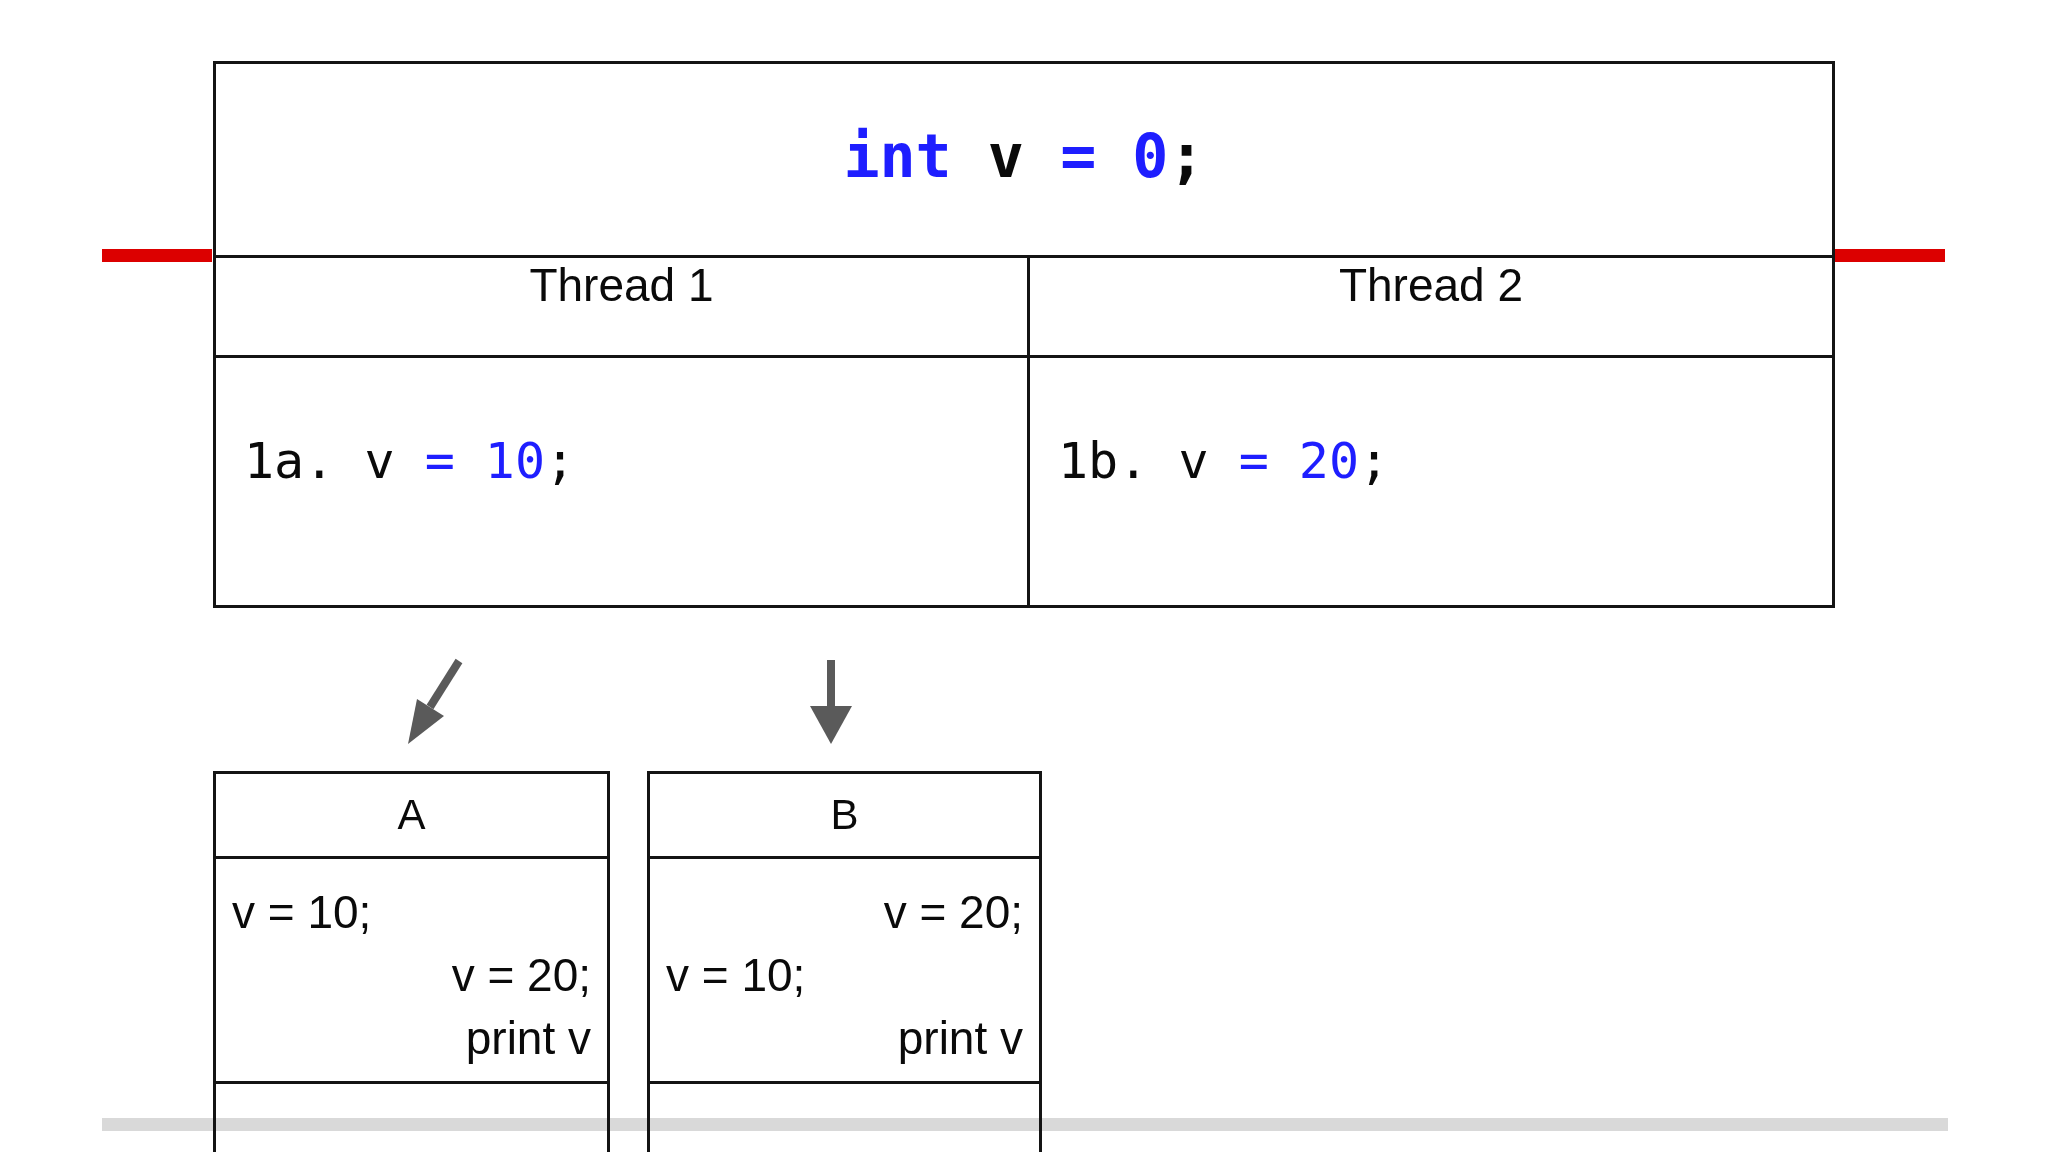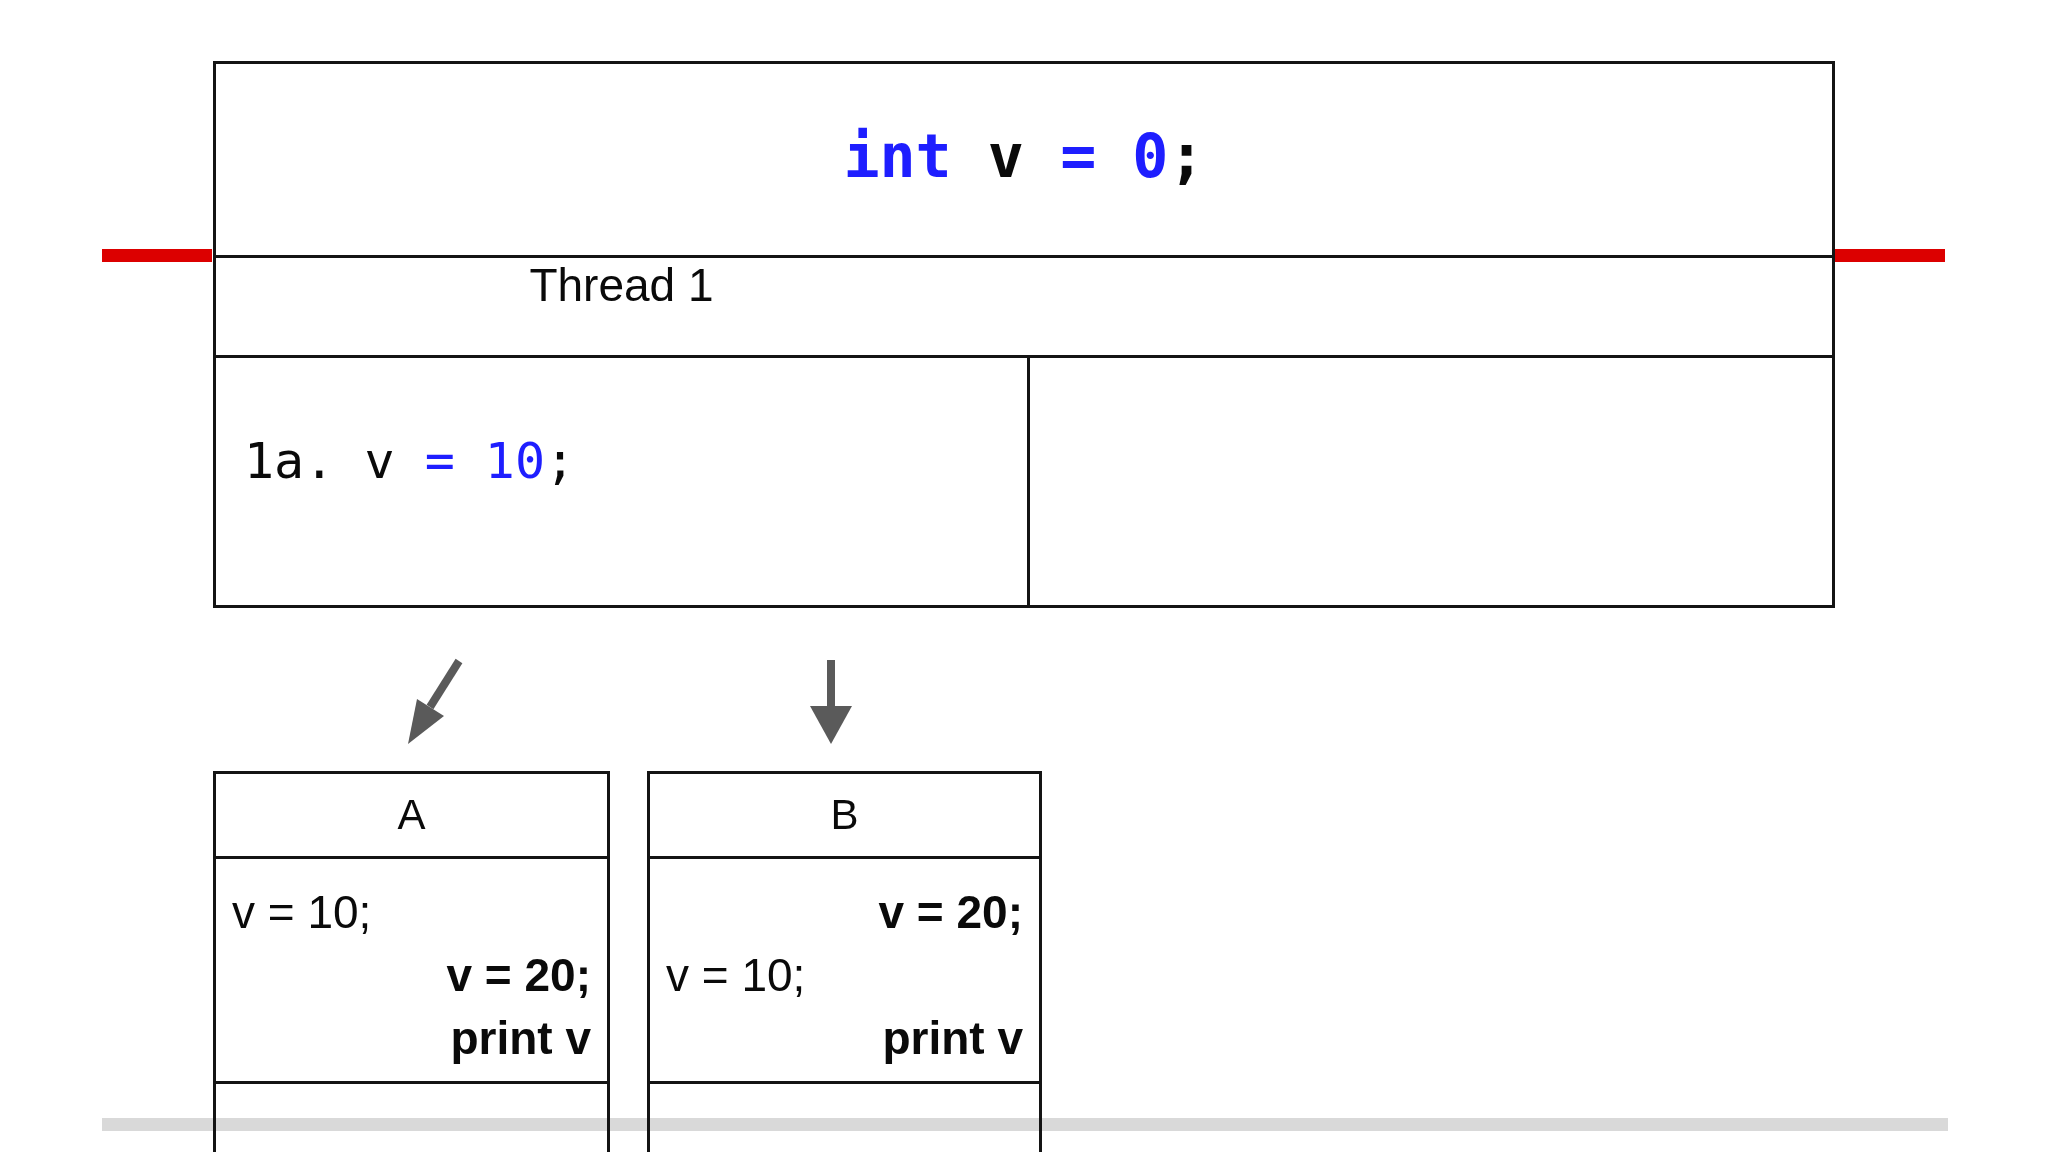--- a/index.html
+++ b/index.html
@@ -73,21 +73,21 @@
     display:flex; align-items:center; justify-content:center;
     font-size:42px;
   }
   .ibox-body {
     height:225px; box-sizing:border-box;
     border-bottom:3px solid var(--border-black,#141414);
     padding:22px 16px 0 16px;
   }
   .ibox-line { font-size:46px; line-height:63px; }
   .al-left  { text-align:left; }
-  .al-right { text-align:right;font-weight:bold; }
+  .al-right { text-align:right; }
   .ibox-rest { flex:1; }
 </style>
 </head>
 <body>
 
 <div id="stage">
 
   <div class="red-bar" id="red-bar-left"></div>
   <div class="red-bar" id="red-bar-right"></div>
 
@@ -96,27 +96,31 @@
   <div class="main-table">
 
     <div class="row-init">
       <span class="code init-code"><span class="tok-blue">int</span><span class="tok-black"> v </span><span class="tok-blue">= 0</span><span class="tok-black">;</span></span>
     </div>
 
     <div class="row-headers">
       <div class="cell-left hcell">
         <span>Thread 1</span>
       </div>
+      <div class="cell-right hcell">
+        <span>Thread 2</span>
+      </div>
     </div>
 
     <div class="row-code">
       <div class="cell-left ccell">
         <div class="code code-line"><span class="tok-black">1a. v </span><span class="tok-blue">= 10</span><span class="tok-black">;</span></div>
       </div>
       <div class="cell-right ccell">
+        <div class="code code-line"><span class="tok-black">1b. v </span><span class="tok-blue">= 20</span><span class="tok-black">;</span></div>
       </div>
     </div>
   </div>
 
   <svg class="arrow-layer" width="2048" height="1152" viewBox="0 0 2048 1152">
     <g>
       <line class="arrow-stroke" x1="459" y1="661" x2="430" y2="707"></line>
       <polygon class="arrow-fill" points="408,744 417,699 444,716"></polygon>
     </g>
     <g>

